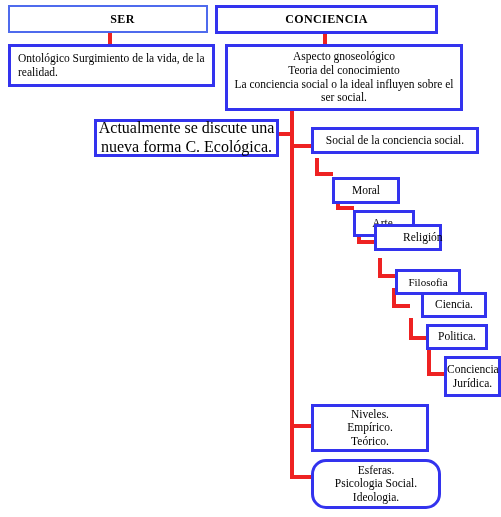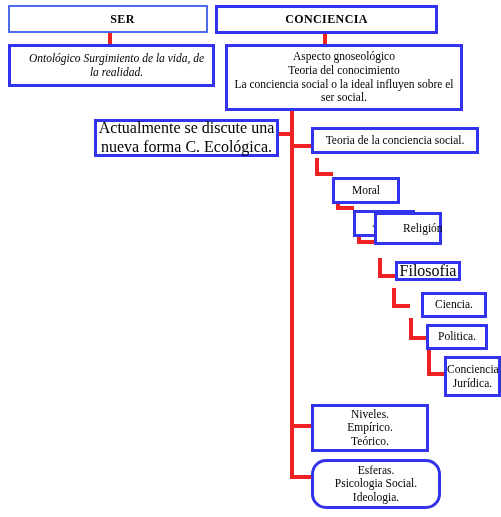--- a/index.html
+++ b/index.html
@@ -48,24 +48,23 @@
   }
   .b-step {
     border: 3px solid #3333ee;
   }
   .b-left {
     border: 3px solid #3333ee;
     text-align: left;
     justify-content: flex-start;
   }
   .b-left .txt {
-    text-align: center;
-    padding-left: 15px;
+    text-align: left;
+    padding-left: 7px;
     padding-right: 5px;
-    font-style: italic;
   }
   .conn {
     position: absolute;
     background: #ee2222;
     z-index: 1;
   }
 </style>
 </head>
 <body>
 
@@ -124,36 +123,36 @@
     <span class="txt">Aspecto gnoseológico
 Teoria del conocimiento
 La conciencia social o la ideal influyen sobre el ser social.</span>
   </div>
 
   <div class="box b-main" style="left:94px; top:119px; width:185px; height:38px; font-size:16px;">
     <span class="txt">Actualmente se discute una nueva forma C. Ecológica.</span>
   </div>
 
   <div class="box b-step" style="left:311px; top:127px; width:168px; height:27px; font-size:11.5px;">
-    <span class="txt">Teoria de la conciencia social.</span>
+    <span class="txt">Social de la conciencia social.</span>
   </div>
 
   <div class="box b-step" style="left:332px; top:177px; width:68px; height:27px; font-size:11.5px;">
     <span class="txt">Moral</span>
   </div>
 
   <div class="box b-step" style="left:353px; top:194px; width:62px; height:27px; font-size:11.5px;margin-top:16px;">
     <span class="txt">Arte.</span>
   </div>
 
-  <div class="box b-step" style="left:374px; top:212px; width:68px; height:33px; font-size:11.5px;padding-left:26px;">
+  <div class="box b-step" style="left:374px; top:224px; width:68px; height:27px; font-size:11.5px;padding-left:26px;">
     <span class="txt">Religión</span>
   </div>
 
-  <div class="box b-step" style="left:395px; top:261px; width:66px; height:20px; font-size:16px;">
+  <div class="box b-step" style="left:395px; top:269px; width:66px; height:26px; font-size:11px;">
     <span class="txt">Filosofia</span>
   </div>
 
   <div class="box b-step" style="left:409px; top:292px; width:66px; height:26px; font-size:11.5px;margin-left:12px;">
     <span class="txt">Ciencia.</span>
   </div>
 
   <div class="box b-step" style="left:426px; top:324px; width:62px; height:26px; font-size:11.5px;">
     <span class="txt">Politica.</span>
   </div>

